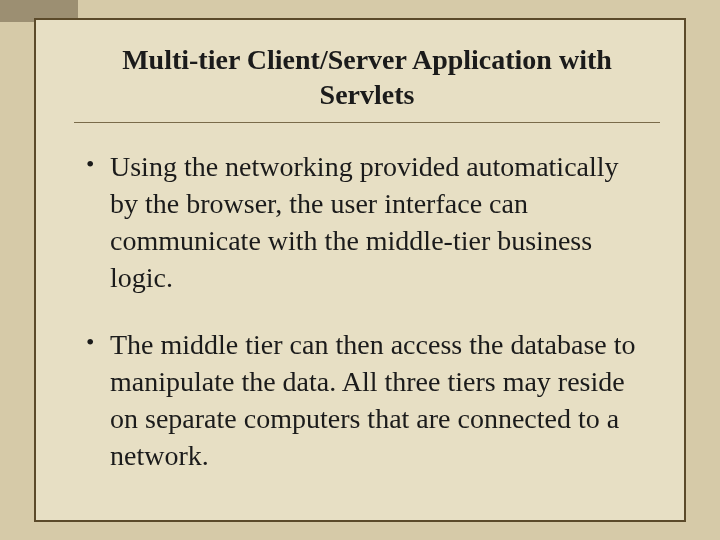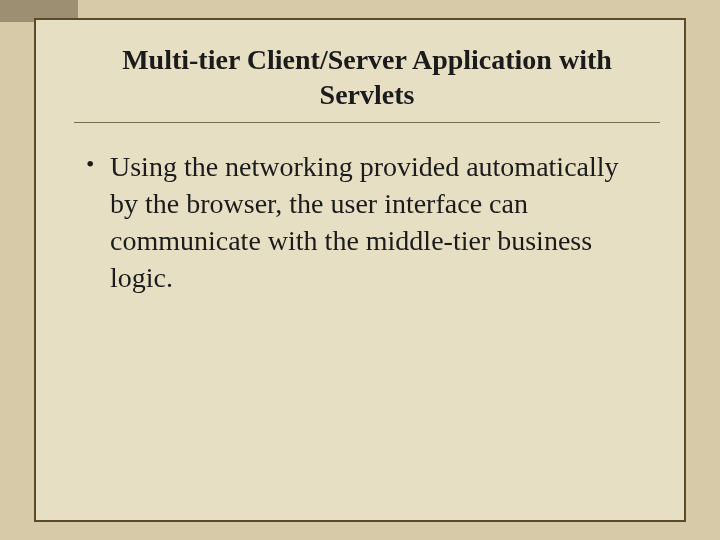--- a/index.html
+++ b/index.html
@@ -81,15 +81,18 @@
   <div class="corner-stub"></div>
   <div class="inner">
     <div class="title-block">
       <div class="title">Multi-tier Client/Server Application with Servlets</div>
       <hr class="rule">
     </div>
     <ul class="body">
       <li>
         <span>Using the networking provided automatically by the browser, the user interface can communicate with the middle-tier business logic.</span>
       </li>
+      <li>
+        <span>The middle tier can then access the database to manipulate the data. All three tiers may reside on separate computers that are connected to a network.</span>
+      </li>
     </ul>
   </div>
 </div>
 
 </body></html>

